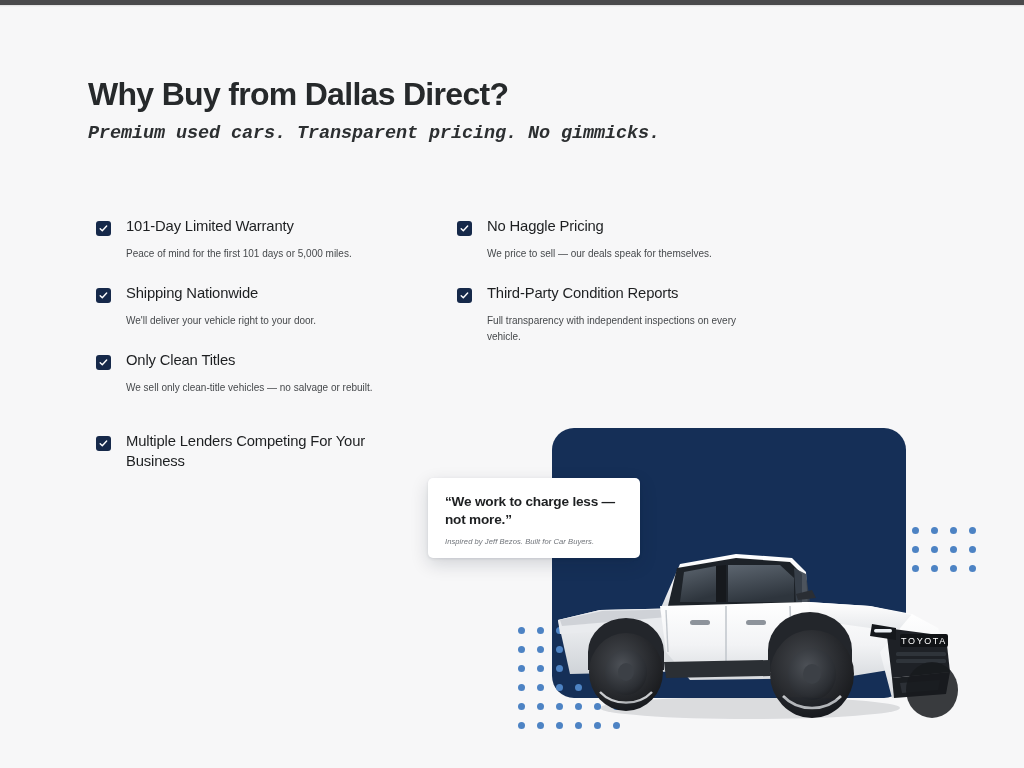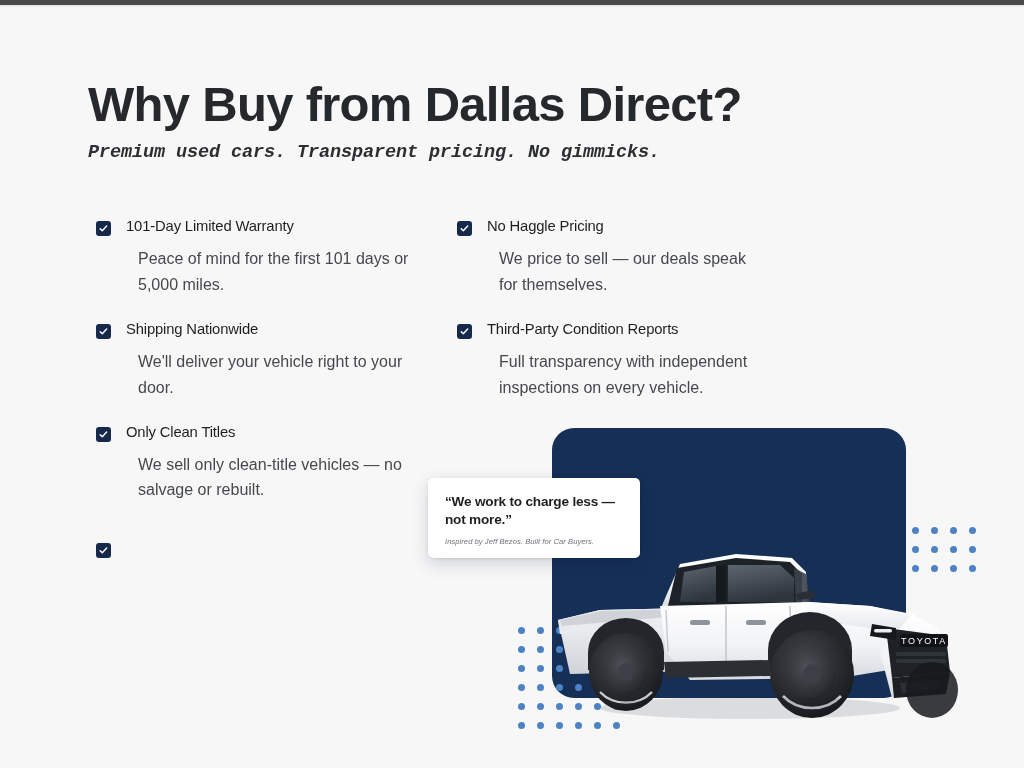--- a/index.html
+++ b/index.html
@@ -44,21 +44,21 @@
   }
 
   
   .heading-block {
     position: absolute;
     left: 88px;
     top: 70px;
     width: 620px;
   }
   .page-title {
-    font-size: 49px;
+    font-size: 32px;
     font-weight: 700;
     letter-spacing: -0.7px;
     color: #26292b;
     line-height: 1.12;
     white-space: nowrap;
   }
   .page-subtitle {
     margin-top: 10px;
     font-size: 18.5px;
     font-weight: 700;
@@ -100,26 +100,25 @@
 
   .feature-title {
     font-size: 14.8px;
     font-weight: 400;
     color: #1d1f21;
     line-height: 1.35;
     letter-spacing: -0.15px;
   }
   .feature-desc {
     margin-top: 9px;
-    font-size: 16px;
+    font-size: 10px;
     font-weight: 400;
     color: #46494c;
     line-height: 1.62;
     max-width: 272px;
-    margin-left: 12px;
   }
   .feature-col.right .feature-desc { max-width: 268px; }
 
   
   .hero {
     position: absolute;
     left: 425px;
     top: 405px;
     width: 600px;
     height: 356px;
@@ -245,20 +244,21 @@
         <div class="feature-title">Only Clean Titles</div>
         <div class="feature-desc">We sell only clean-title vehicles — no salvage or rebuilt.</div>
       </div>
 
       <div class="feature-item" style="margin-top:36px;">
         <span class="check-box">
           <svg width="9" height="9" viewBox="0 0 12 12" aria-hidden="true">
             <path d="M1.6 6.2 L4.4 8.9 L10.2 2.8" fill="none" stroke="#ffffff" stroke-width="1.9" stroke-linecap="round" stroke-linejoin="round"></path>
           </svg>
         </span>
+        <div class="feature-title" style="max-width:258px;">Multiple Lenders Competing For Your Business</div>
       </div>
 
     </div>
 
     <div class="feature-col right">
 
       <div class="feature-item">
         <span class="check-box">
           <svg width="9" height="9" viewBox="0 0 12 12" aria-hidden="true">
             <path d="M1.6 6.2 L4.4 8.9 L10.2 2.8" fill="none" stroke="#ffffff" stroke-width="1.9" stroke-linecap="round" stroke-linejoin="round"></path>

